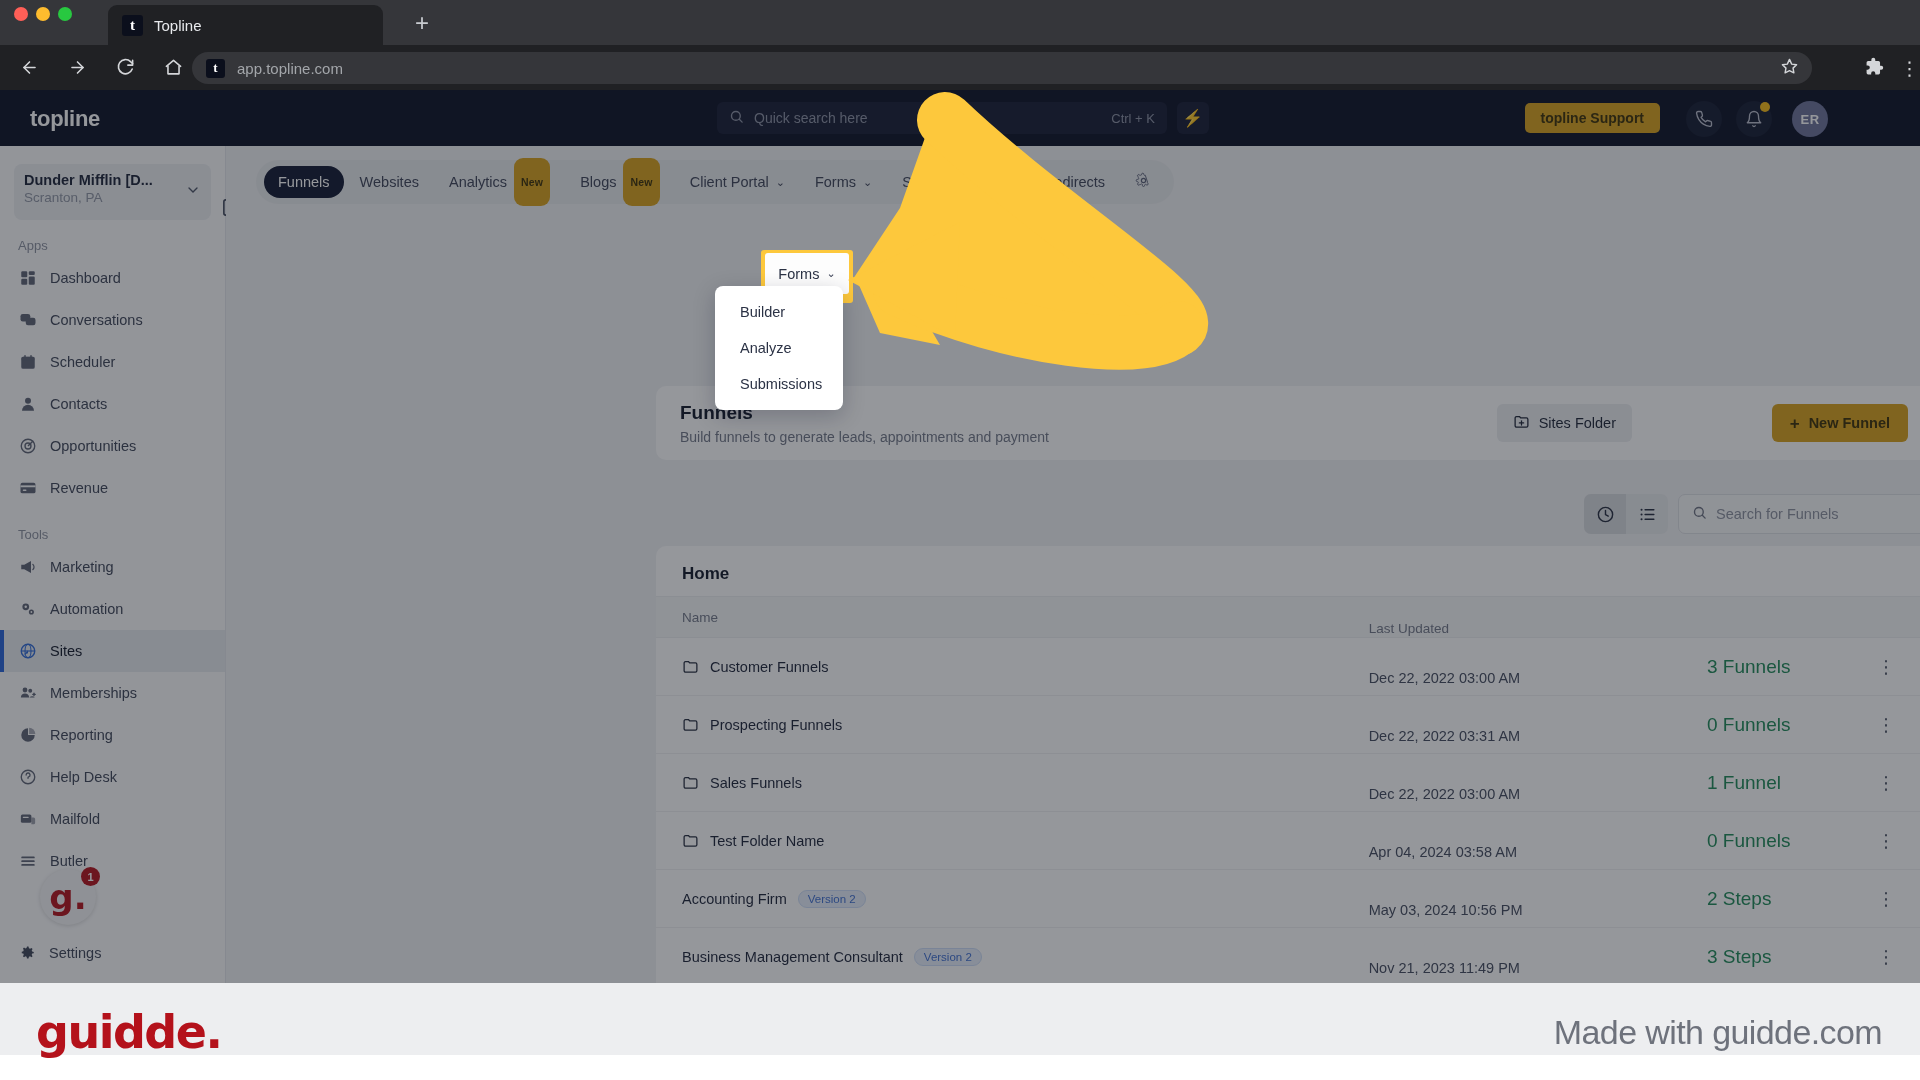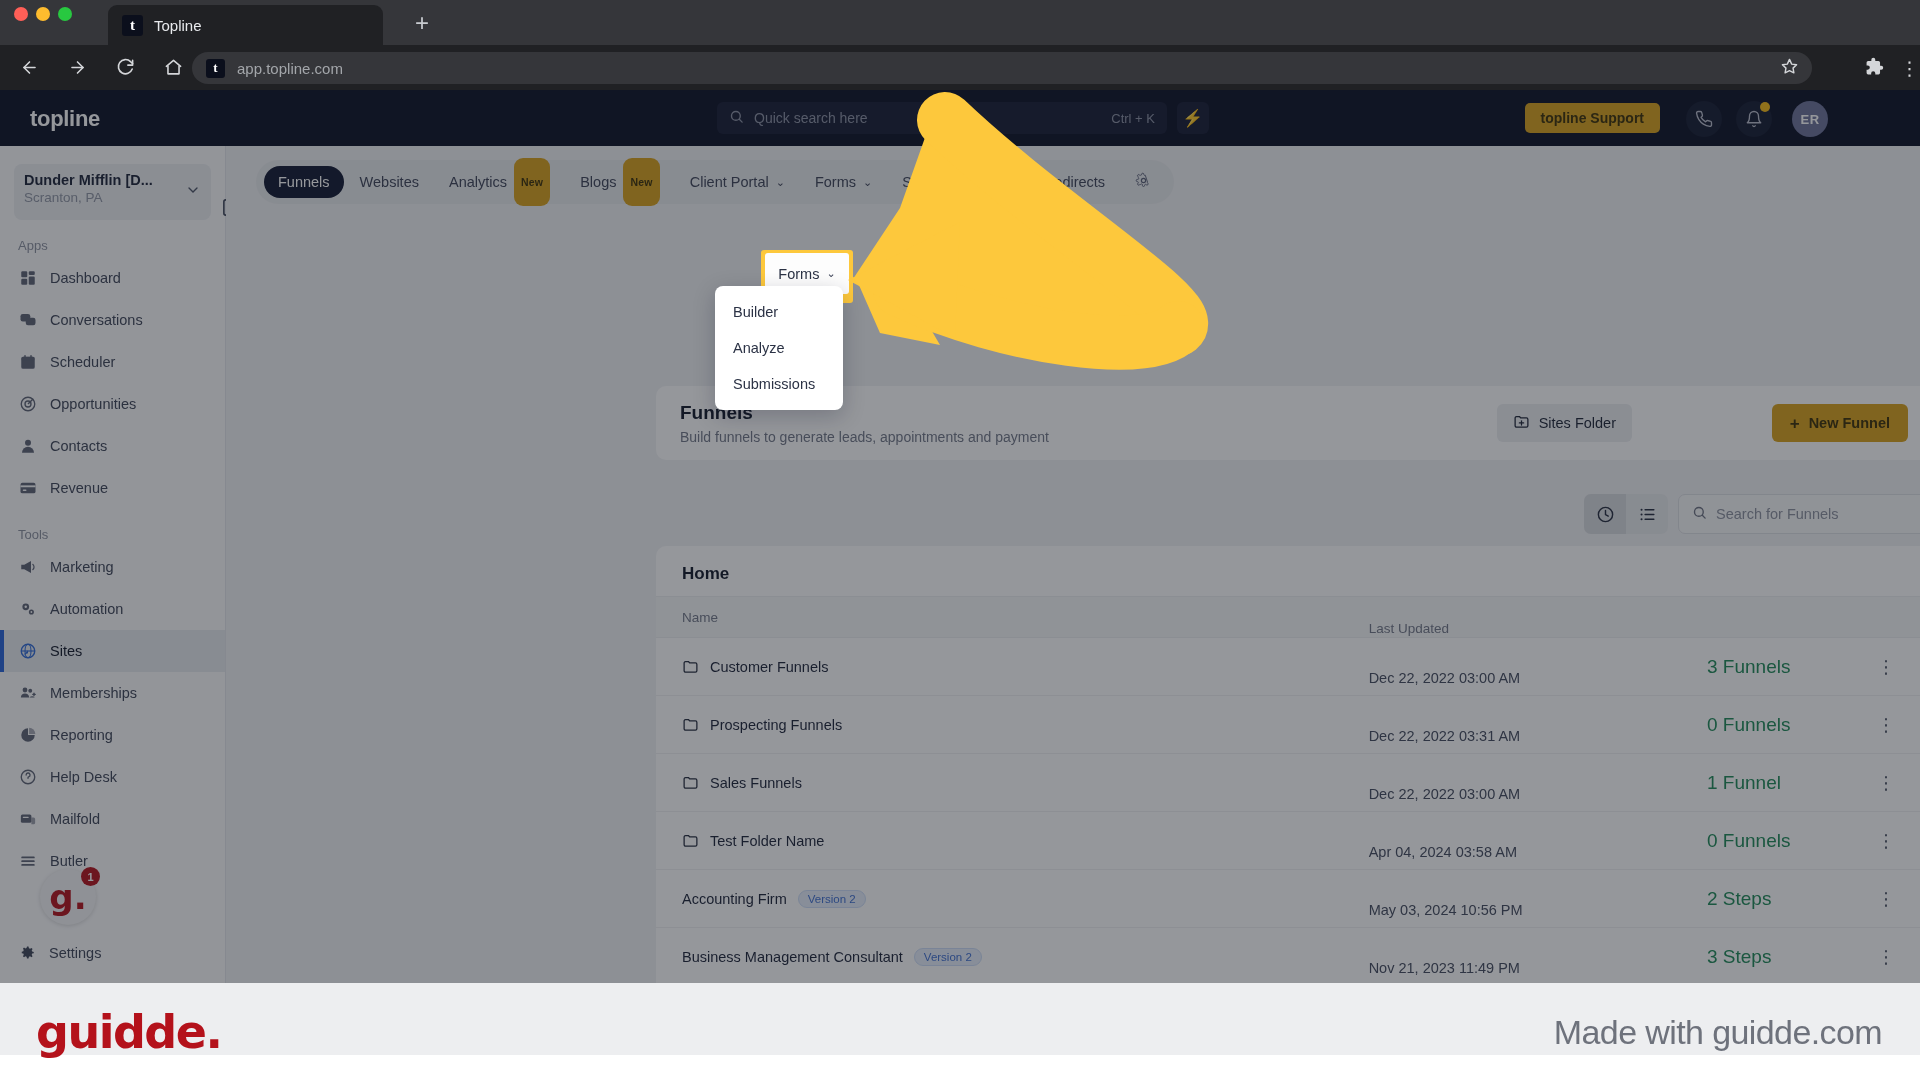--- a/index.html
+++ b/index.html
@@ -175,21 +175,21 @@
     background: #d9a21b; color: #3b2f05; font-size: 10.5px; font-weight: 700;
     border-radius: 9px; padding: 18px 7px; letter-spacing: 0.2px;
   }
   .chev-sm { font-size: 11px; color: #3d4458; }
 
   
   .dropdown {
     position: absolute; left: 715px; top: 196px; width: 128px;
     background: #ffffff; border-radius: 8px;
     box-shadow: 0 6px 22px rgba(10,15,35,0.22);
-    padding: 8px 1px; z-index: 30;
+    padding: 8px 8px; z-index: 30;
   }
   .dd-item { height: 36px; display: flex; align-items: center; padding-left: 17px; color: #2b3245; font-size: 14.5px; }
 
   
   .card {
     position: absolute; background: #ffffff; border-radius: 10px;
   }
   .hdr-card { left: 430px; top: 240px; width: 1276px; height: 74px; padding: 16px 24px; }
   .hdr-title { color: #101728; font-size: 19px; font-weight: 700; }
   .hdr-sub { color: #717787; font-size: 14px; margin-top: 5px; }
@@ -420,36 +420,36 @@
                 <rect x="3" y="5" width="18" height="16" rx="2.5"></rect>
                 <rect x="3" y="5" width="18" height="5" rx="2.5" opacity=".55"></rect>
                 <rect x="7" y="2.5" width="2" height="4" rx="1"></rect>
                 <rect x="15" y="2.5" width="2" height="4" rx="1"></rect>
               </svg>
             </span>
             <span>Scheduler</span>
           </div>
           <div class="side-item">
             <span class="ico">
+              <svg width="18" height="18" viewBox="0 0 24 24" fill="currentColor">
+                <circle cx="12" cy="7.5" r="4"></circle>
+                <path d="M4 21a8 8 0 0 1 16 0Z"></path>
+              </svg>
+            </span>
+            <span>Contacts</span>
+          </div>
+          <div class="side-item">
+            <span class="ico">
               <svg width="18" height="18" viewBox="0 0 24 24" fill="none">
                 <circle cx="12" cy="12" r="9" fill="none" stroke="currentColor" stroke-width="1.8"></circle>
                 <circle cx="12" cy="12" r="4" fill="none" stroke="currentColor" stroke-width="1.8"></circle>
                 <line x1="12" y1="12" x2="19" y2="5" stroke="currentColor" stroke-width="2"></line>
               </svg>
             </span>
             <span>Opportunities</span>
-          </div>
-          <div class="side-item">
-            <span class="ico">
-              <svg width="18" height="18" viewBox="0 0 24 24" fill="currentColor">
-                <circle cx="12" cy="7.5" r="4"></circle>
-                <path d="M4 21a8 8 0 0 1 16 0Z"></path>
-              </svg>
-            </span>
-            <span>Contacts</span>
           </div>
           <div class="side-item">
             <span class="ico">
               <svg width="18" height="18" viewBox="0 0 24 24" fill="currentColor">
                 <rect x="2" y="5" width="20" height="14" rx="2.5"></rect>
                 <rect x="2" y="8.5" width="20" height="2.5" fill="#fbfbfc"></rect>
                 <rect x="5" y="14" width="5" height="2" rx="1" fill="#fbfbfc"></rect>
               </svg>
             </span>
             <span>Revenue</span>

